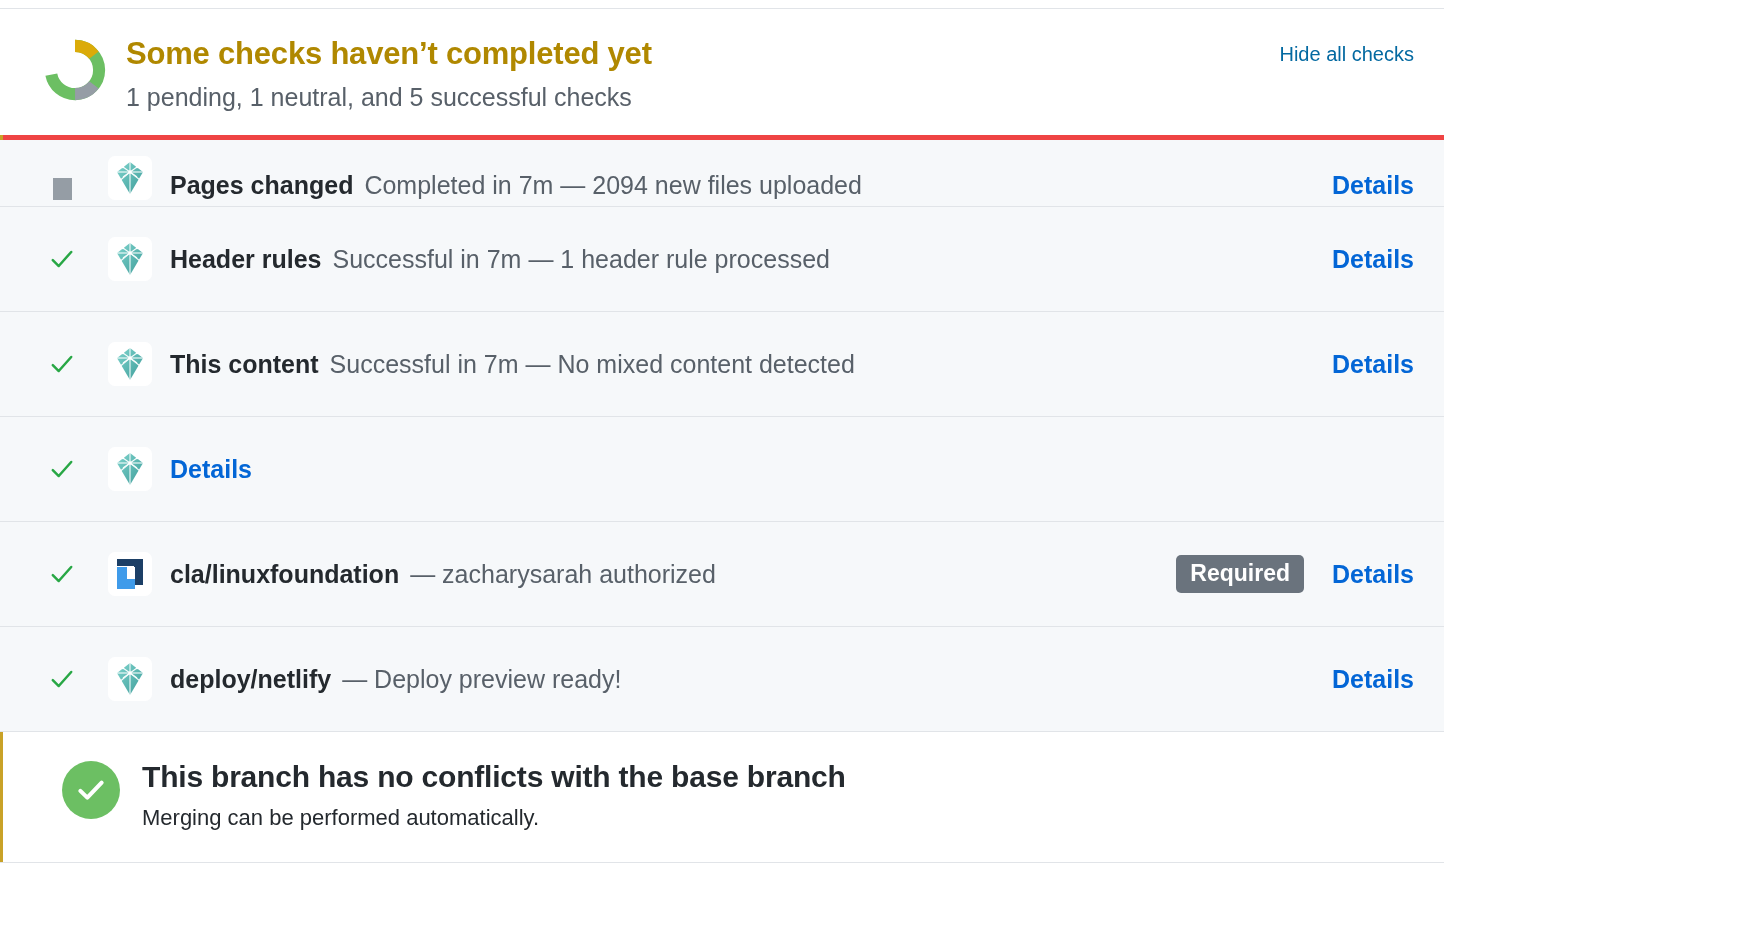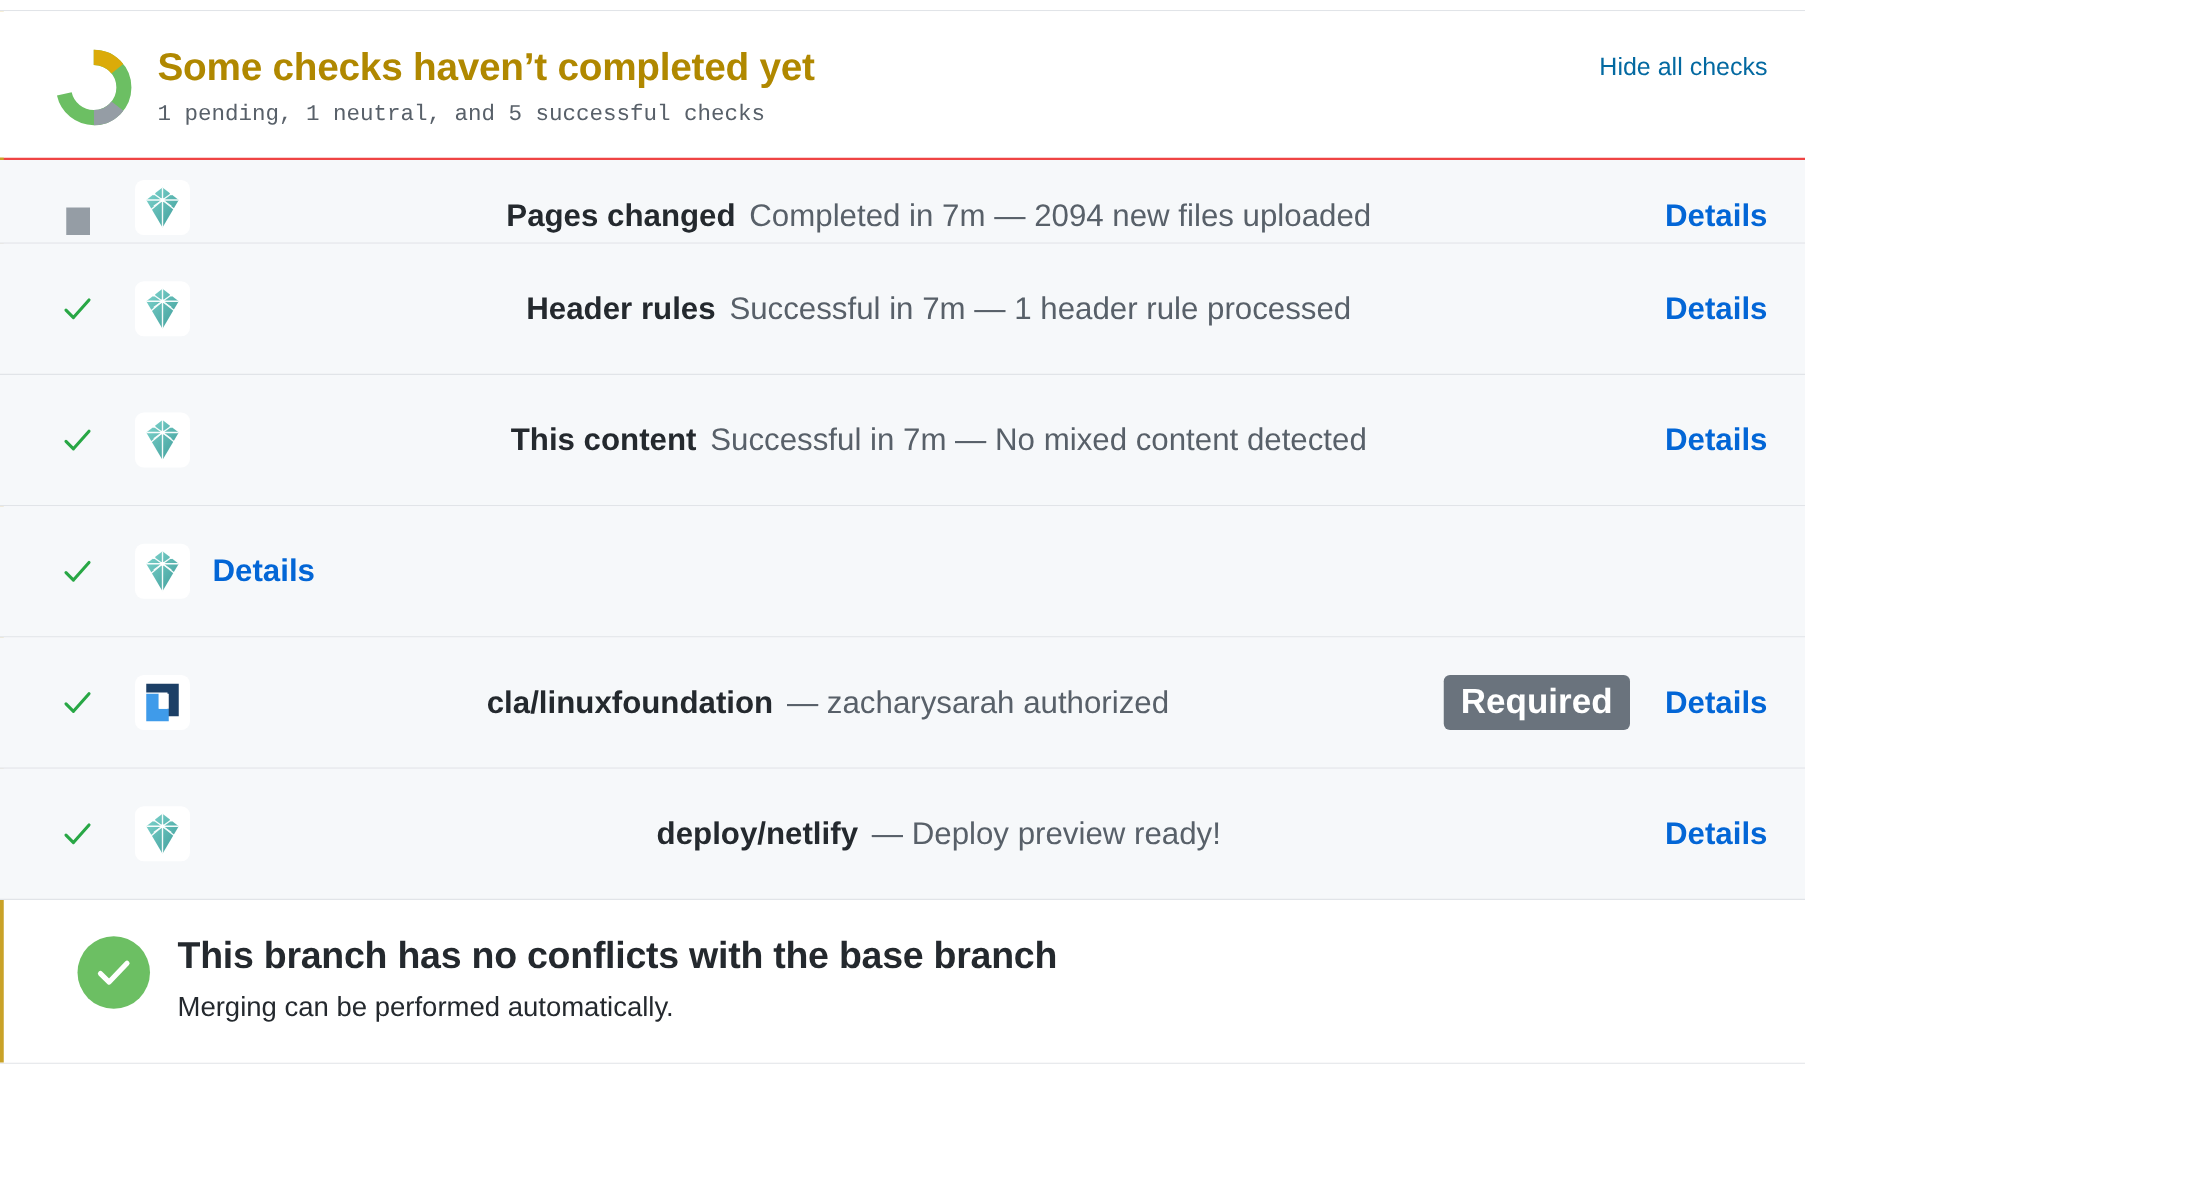--- a/index.html
+++ b/index.html
@@ -48,40 +48,38 @@
   }
   .header-text { flex: 1 1 auto; min-width: 0; }
   .header-title {
     font-size: 31px;
     font-weight: bold;
     color: #b08800;
     line-height: 1.25;
     letter-spacing: -0.2px;
   }
   .header-sub {
-    font-size: 18px;
+    font-size: 25px;
     color: #586069;
     margin-top: 7px;
     line-height: 1.3;
-    font-family: Liberation Mono, monospace;
   }
   .hide-all-checks {
     flex: 0 0 auto;
     font-size: 20px;
     color: #0369a1;
     text-decoration: none;
     margin-top: 8px;
     white-space: nowrap;
     cursor: pointer;
   }
 
   
   .checks-list {
-    border-top: 2px solid #ef4444;
-    text-align: center;
+    border-top: 5px solid #ef4444;
   }
   .check-row {
     display: flex;
     align-items: center;
     background: #f6f8fa;
     border-bottom: 1px solid #e1e4e8;
     height: 105px;
     padding: 0 30px 0 44px;
     position: relative;
   }
@@ -128,21 +126,21 @@
   }
   .check-name {
     font-weight: bold;
     color: #24292e;
   }
   .check-desc-gap { display: inline-block; width: 11px; }
   .required-badge {
     flex: 0 0 auto;
     background: #6a737d;
     color: #ffffff;
-    font-size: 28px;
+    font-size: 23px;
     font-weight: bold;
     border-radius: 5px;
     padding: 5px 14px 7px;
     margin-right: 28px;
     line-height: 1.15;
   }
   .details-link {
     flex: 0 0 auto;
     font-size: 25px;
     color: #0366d6;

